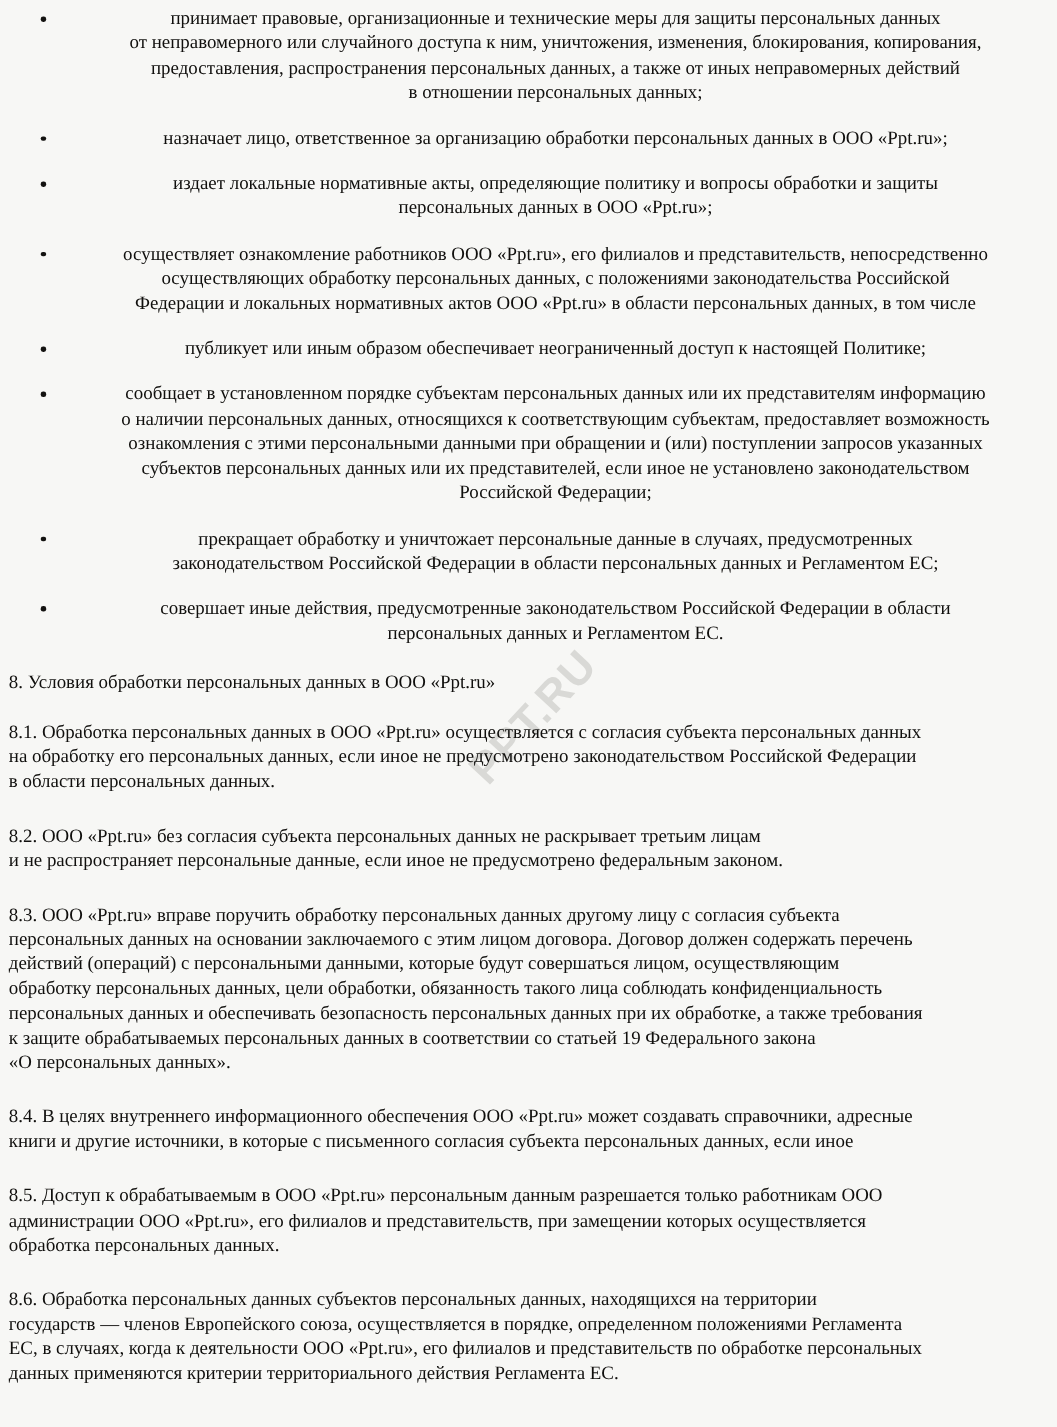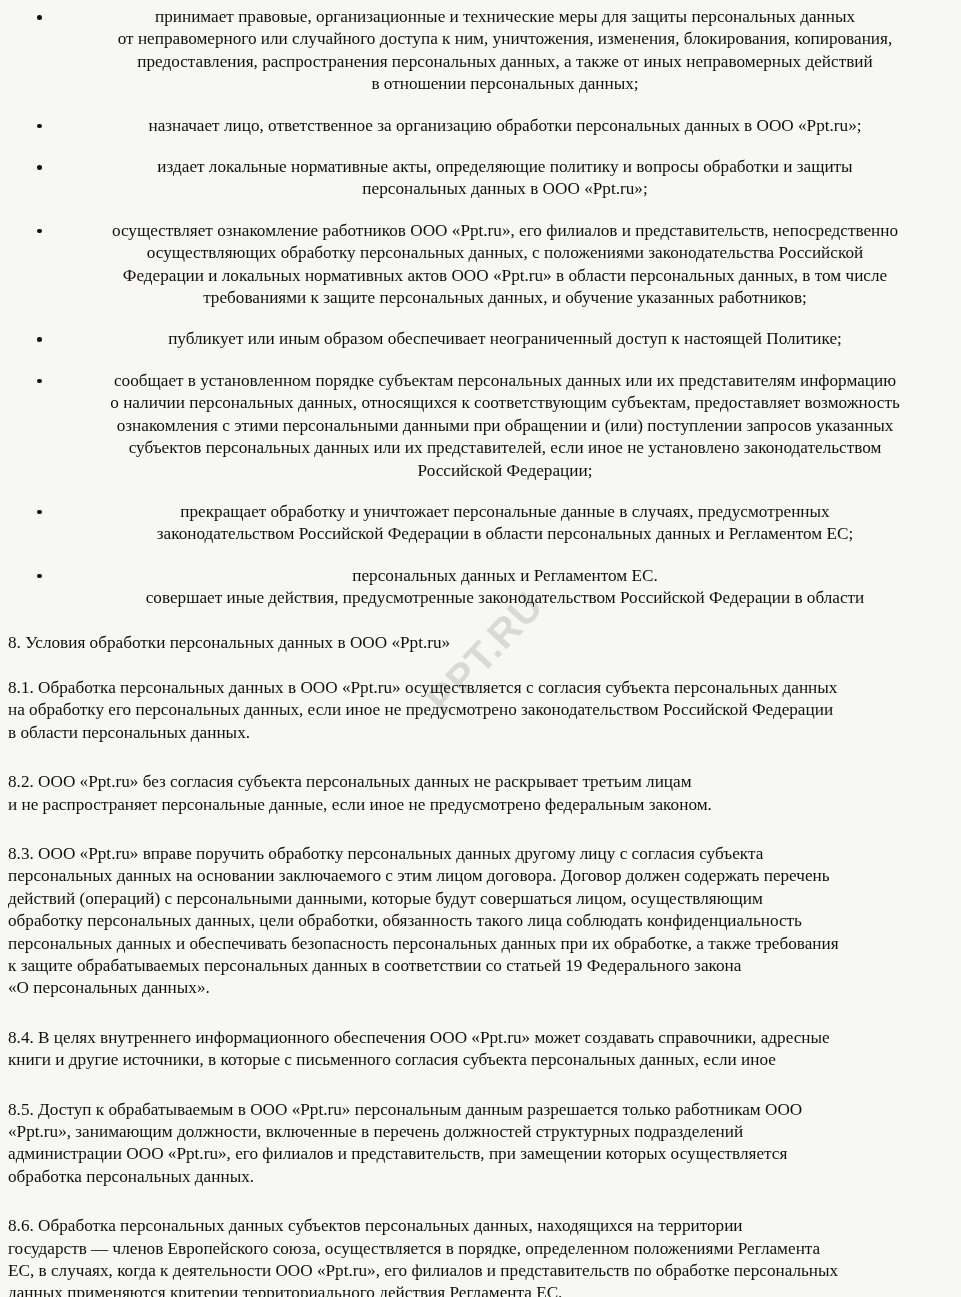--- a/index.html
+++ b/index.html
@@ -128,39 +128,38 @@
           <span class="ln">назначает лицо, ответственное за организацию обработки персональных данных в ООО «Ppt.ru»;</span>
         </li>
         <li>
           <span class="ln">издает локальные нормативные акты, определяющие политику и вопросы обработки и защиты</span>
           <span class="ln">персональных данных в ООО «Ppt.ru»;</span>
         </li>
         <li>
           <span class="ln">осуществляет ознакомление работников ООО «Ppt.ru», его филиалов и представительств, непосредственно</span>
           <span class="ln">осуществляющих обработку персональных данных, с положениями законодательства Российской</span>
           <span class="ln">Федерации и локальных нормативных актов ООО «Ppt.ru» в области персональных данных, в том числе</span>
-          <span class="ln">требованиями к защите персональных данных, и обучение указанных работников;</span>
         </li>
         <li>
           <span class="ln">публикует или иным образом обеспечивает неограниченный доступ к настоящей Политике;</span>
         </li>
         <li>
           <span class="ln">сообщает в установленном порядке субъектам персональных данных или их представителям информацию</span>
           <span class="ln">о наличии персональных данных, относящихся к соответствующим субъектам, предоставляет возможность</span>
           <span class="ln">ознакомления с этими персональными данными при обращении и (или) поступлении запросов указанных</span>
           <span class="ln">субъектов персональных данных или их представителей, если иное не установлено законодательством</span>
           <span class="ln">Российской Федерации;</span>
         </li>
         <li>
           <span class="ln">прекращает обработку и уничтожает персональные данные в случаях, предусмотренных</span>
           <span class="ln">законодательством Российской Федерации в области персональных данных и Регламентом ЕС;</span>
         </li>
         <li>
+          <span class="ln">совершает иные действия, предусмотренные законодательством Российской Федерации в области</span>
           <span class="ln">персональных данных и Регламентом ЕС.</span>
-          <span class="ln">совершает иные действия, предусмотренные законодательством Российской Федерации в области</span>
         </li>
       </ul>
 
     <div class="section-heading">8. Условия обработки персональных данных в ООО «Ppt.ru»</div>
 
     <div id="paragraph-list">
         <div class="para first-para">
           <span class="ln">8.1. Обработка персональных данных в ООО «Ppt.ru» осуществляется с согласия субъекта персональных данных</span>
           <span class="ln">на обработку его персональных данных, если иное не предусмотрено законодательством Российской Федерации</span>
           <span class="ln">в области персональных данных.</span>
@@ -177,21 +176,20 @@
           <span class="ln">персональных данных и обеспечивать безопасность персональных данных при их обработке, а также требования</span>
           <span class="ln">к защите обрабатываемых персональных данных в соответствии со статьей 19 Федерального закона</span>
           <span class="ln">«О персональных данных».</span>
         </div>
         <div class="para">
           <span class="ln">8.4. В целях внутреннего информационного обеспечения ООО «Ppt.ru» может создавать справочники, адресные</span>
           <span class="ln">книги и другие источники, в которые с письменного согласия субъекта персональных данных, если иное</span>
         </div>
         <div class="para">
           <span class="ln">8.5. Доступ к обрабатываемым в ООО «Ppt.ru» персональным данным разрешается только работникам ООО</span>
-          <span class="ln">«Ppt.ru», занимающим должности, включенные в перечень должностей структурных подразделений</span>
           <span class="ln">администрации ООО «Ppt.ru», его филиалов и представительств, при замещении которых осуществляется</span>
           <span class="ln">обработка персональных данных.</span>
         </div>
         <div class="para">
           <span class="ln">8.6. Обработка персональных данных субъектов персональных данных, находящихся на территории</span>
           <span class="ln">государств — членов Европейского союза, осуществляется в порядке, определенном положениями Регламента</span>
           <span class="ln">ЕС, в случаях, когда к деятельности ООО «Ppt.ru», его филиалов и представительств по обработке персональных</span>
           <span class="ln">данных применяются критерии территориального действия Регламента ЕС.</span>
         </div>
       </div>

